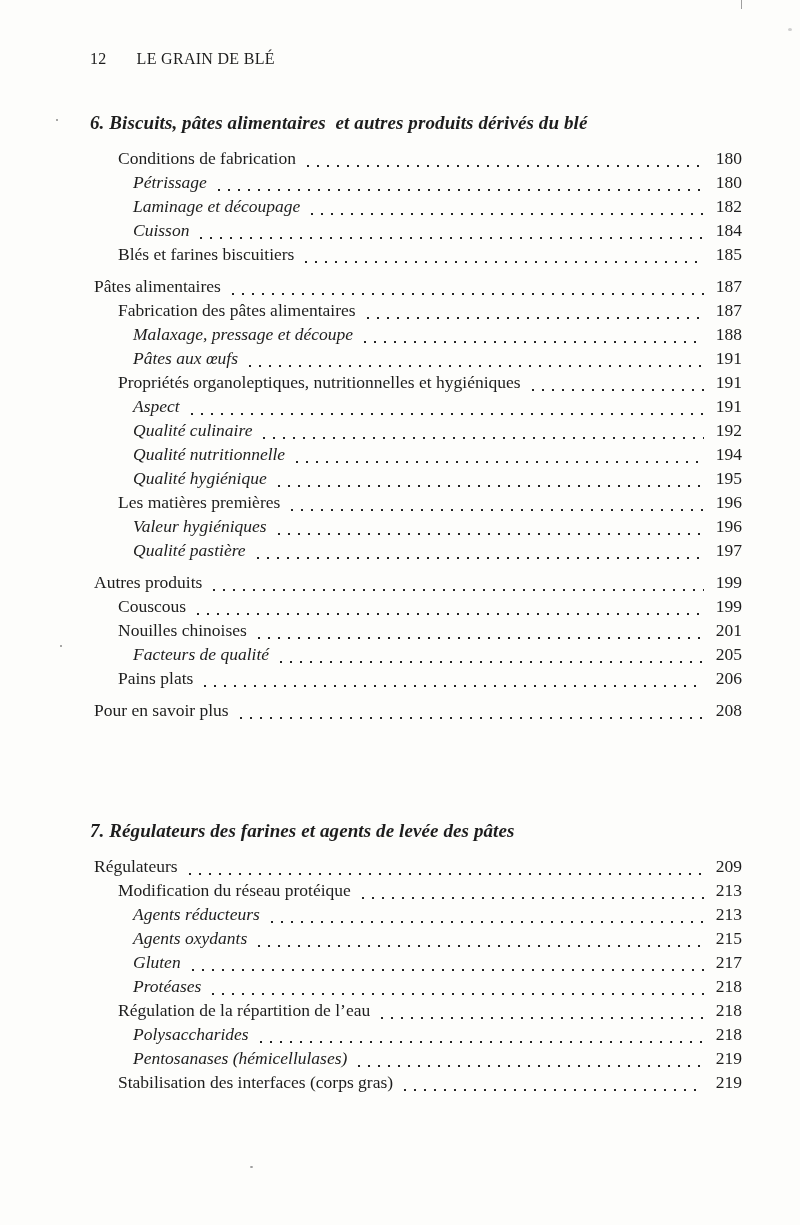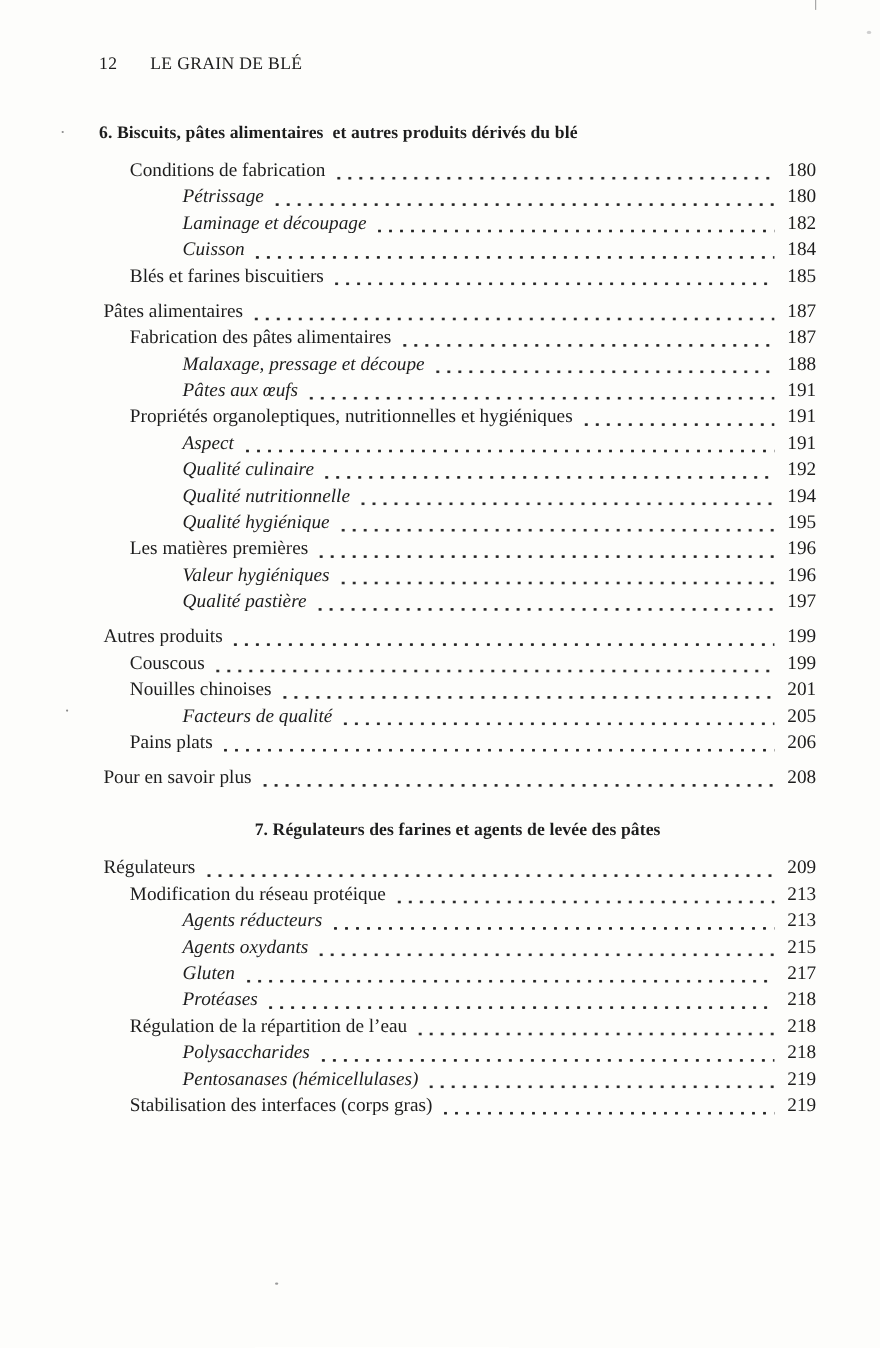--- a/index.html
+++ b/index.html
@@ -15,39 +15,40 @@
     padding: 50px 58px 0 90px;
   }
   .running-header {
     display: flex;
     align-items: baseline;
     gap: 30px;
     font-size: 16px;
     letter-spacing: 0.3px;
   }
   .chapter-heading {
-    font-size: 16px;
+    font-size: 19px;
     font-weight: bold;
     margin: 44px 0 14px 0;
     white-space: pre-wrap;
     letter-spacing: 0.1px;
-  }
-  .toc-section:nth-of-type(2) .chapter-heading { margin-top: 26px; text-align: center; }
+    font-style: italic;
+  }
+  .toc-section:nth-of-type(2) .chapter-heading { margin-top: 96px; }
   .toc-list { }
   .toc-row {
     display: flex;
     align-items: baseline;
     height: 24px;
     font-size: 17.5px;
     margin-left: 4px;
   }
   .toc-row.gap { margin-top: 8px; }
   .toc-row.level-1 { padding-left: 24px; }
   .toc-row.level-2 { padding-left: 39px; }
-  .toc-row.italic .label { font-style: italic; margin-left: 33px; }
+  .toc-row.italic .label { font-style: italic; }
   .label { white-space: nowrap; }
   .leader {
     flex: 1 1 auto;
     align-self: stretch;
     margin: 0 4px 0 7px;
     background-image: radial-gradient(circle, #242424 1.15px, rgba(0,0,0,0) 1.55px);
     background-size: 10px 4px;
     background-repeat: repeat-x;
     background-position: left 0 bottom 4px;
   }

